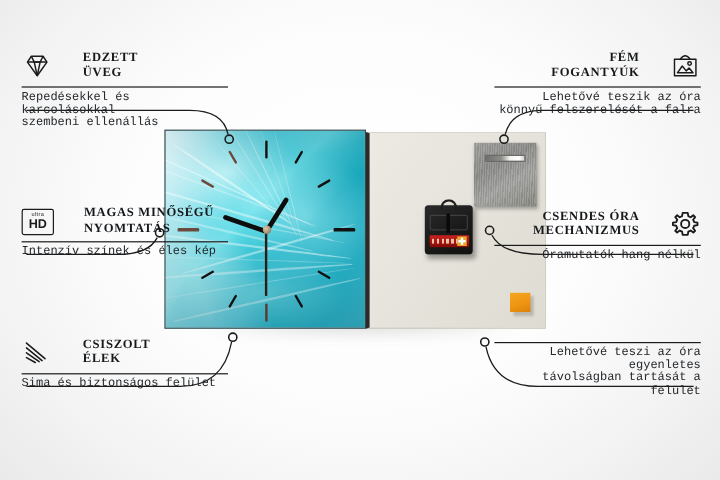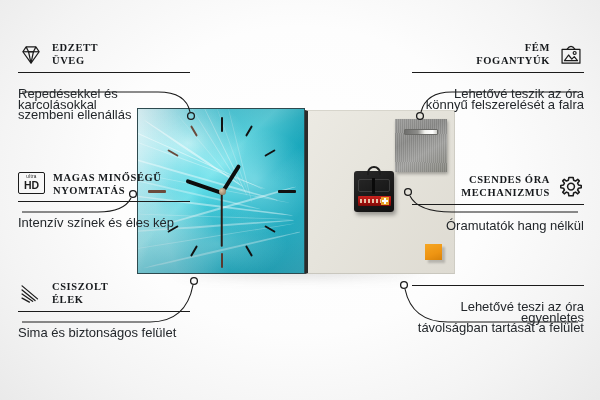--- a/index.html
+++ b/index.html
@@ -139,32 +139,32 @@
   }
 
   
   #connectors { position: absolute; left: 0; top: 0; width: 600px; height: 400px; pointer-events: none; }
   #connectors path { fill: none; stroke: #1b1b1b; stroke-width: 1.1; }
   #connectors circle { fill: none; stroke: #1b1b1b; stroke-width: 1.3; }
 
   
   .feature { position: absolute; }
   .feature .head {
-    display: flex; align-items: flex-start; gap: 8px;
+    display: flex; align-items: center; gap: 25px;
   }
   .feature .title {
     font-size: 10.5px; letter-spacing: .6px; color: #16191c;
     line-height: 12.5px; text-transform: uppercase;
     font-family: "Liberation Serif", serif; font-weight: 700;
     white-space: pre-line;
   }
   .feature .rule { height: 1px; background: #1b1b1b; margin-top: 4px; }
   .feature .sub {
-    font-size: 13px; color: #23272b; line-height: 10.5px; margin-top: 16px;
-    font-family: Liberation Sans, sans-serif; white-space: pre-line;
+    font-size: 10px; color: #23272b; line-height: 10.5px; margin-top: 4px;
+    font-family: Liberation Mono, monospace; white-space: pre-line;
   }
   .feature.left .head { justify-content: flex-start; }
   .feature.left .title { text-align: left; }
   .feature.left .sub { text-align: left; }
   .feature.right .head { justify-content: flex-end; }
   .feature.right .title { text-align: right; }
   .feature.right .sub { text-align: right; }
 
   .ico { width: 26px; height: 26px; flex: 0 0 26px; color: #1b1b1b; }
   .ico svg { display: block; width: 26px; height: 26px; }

